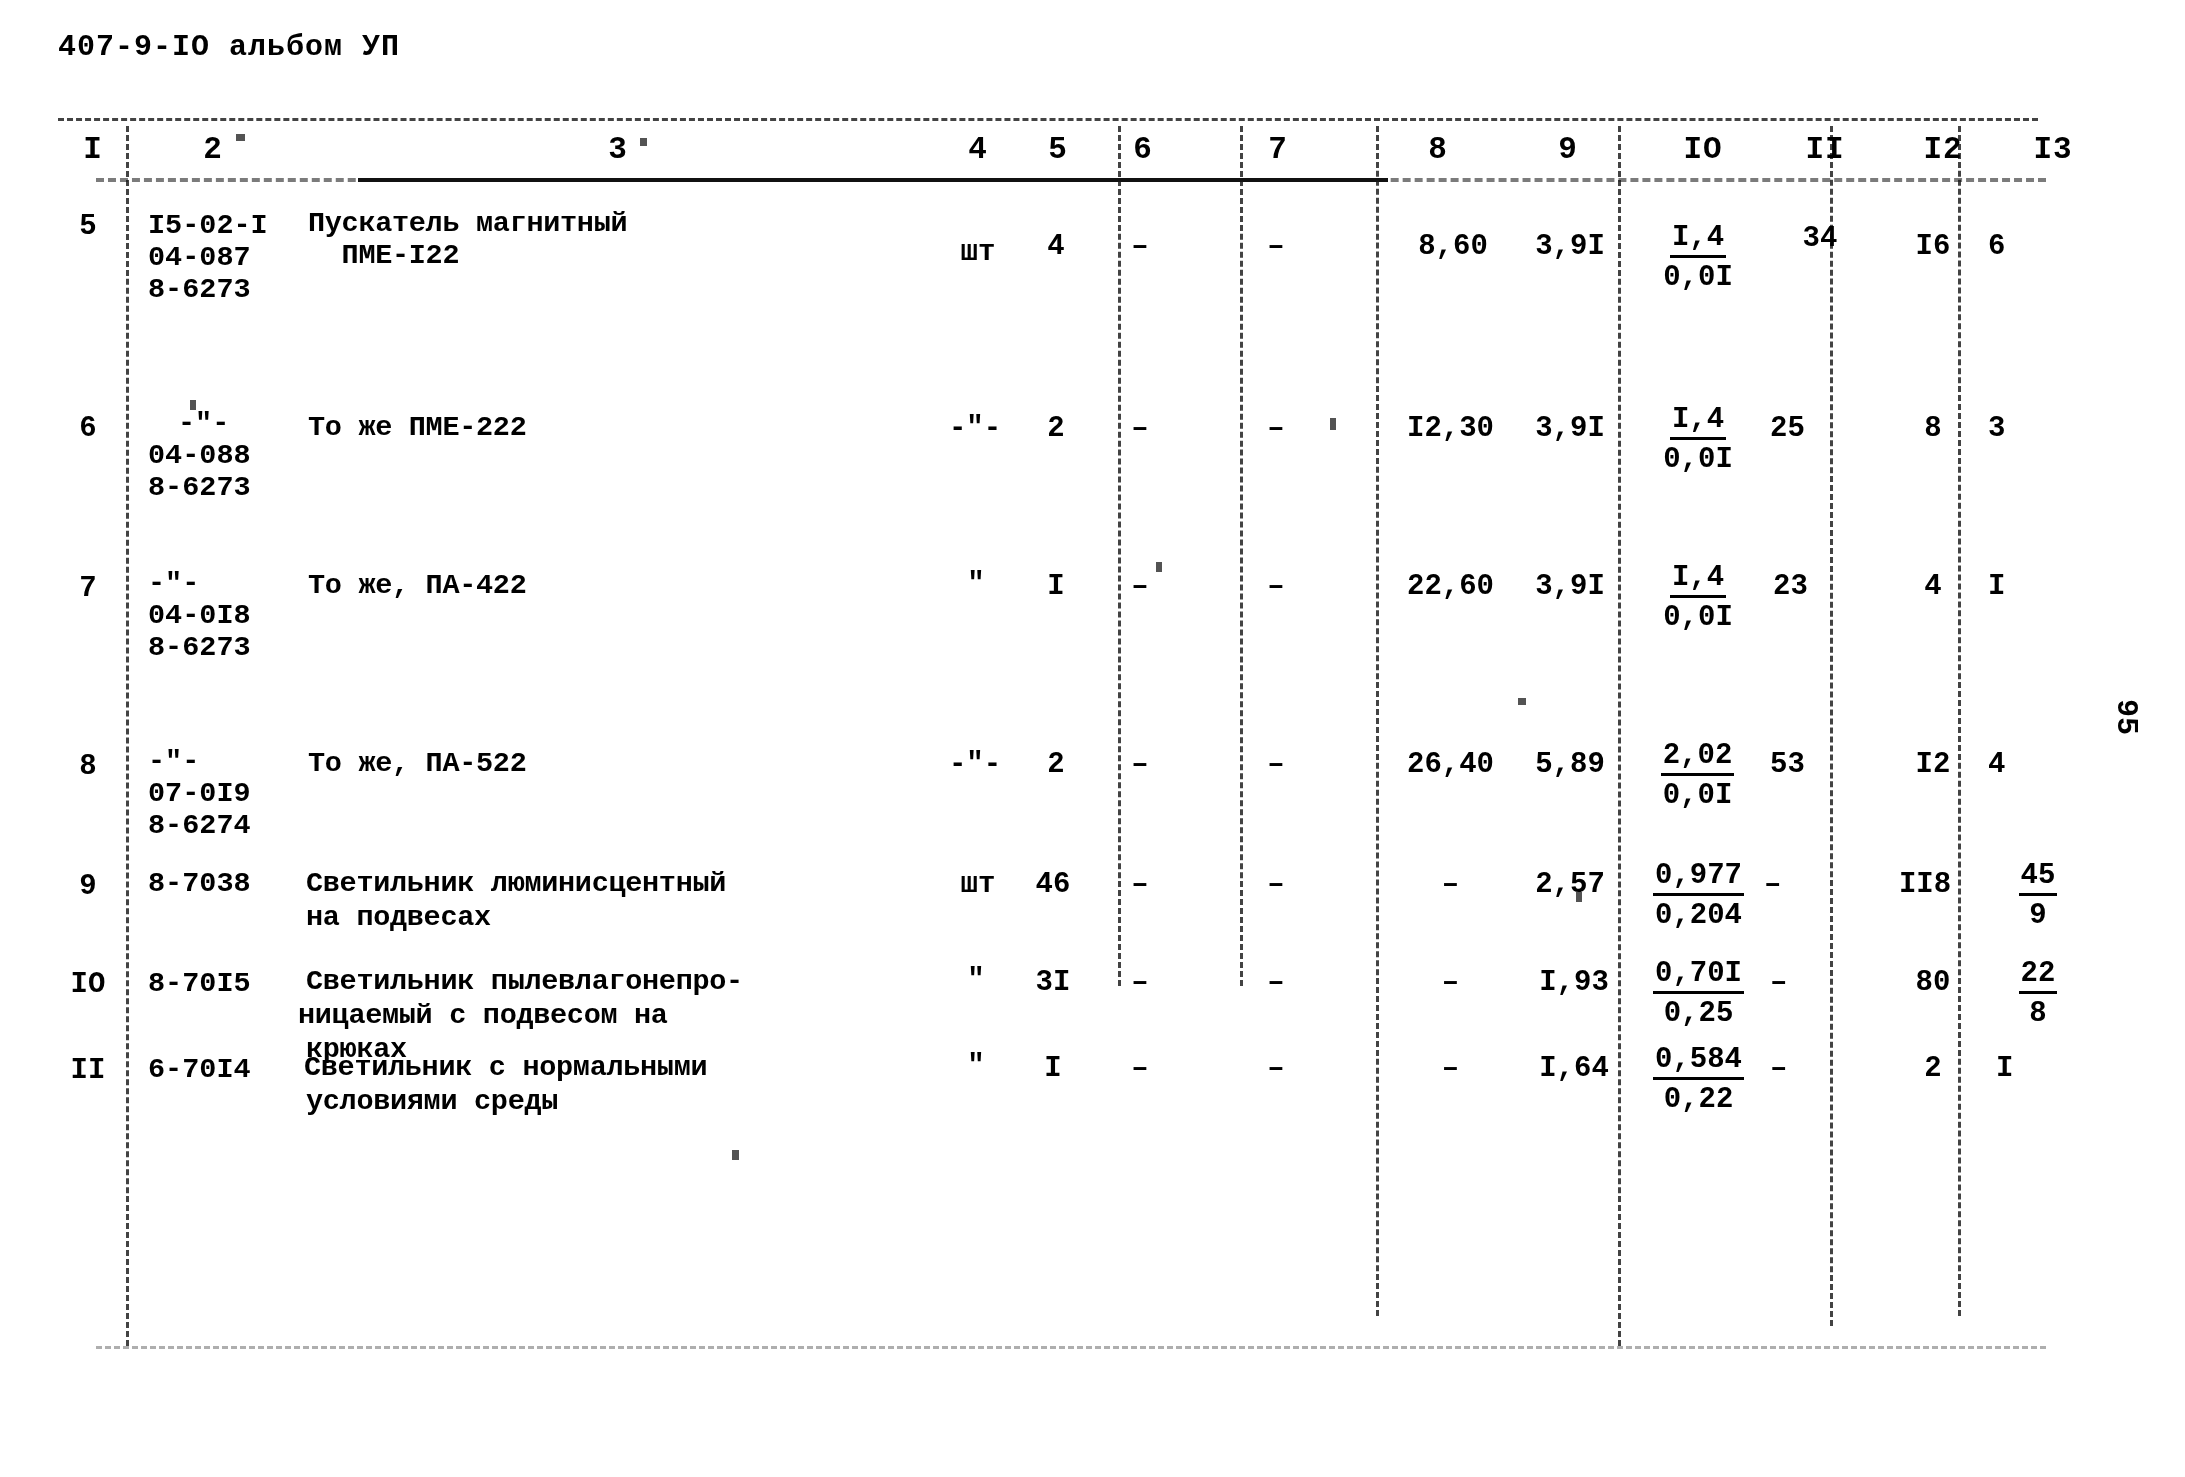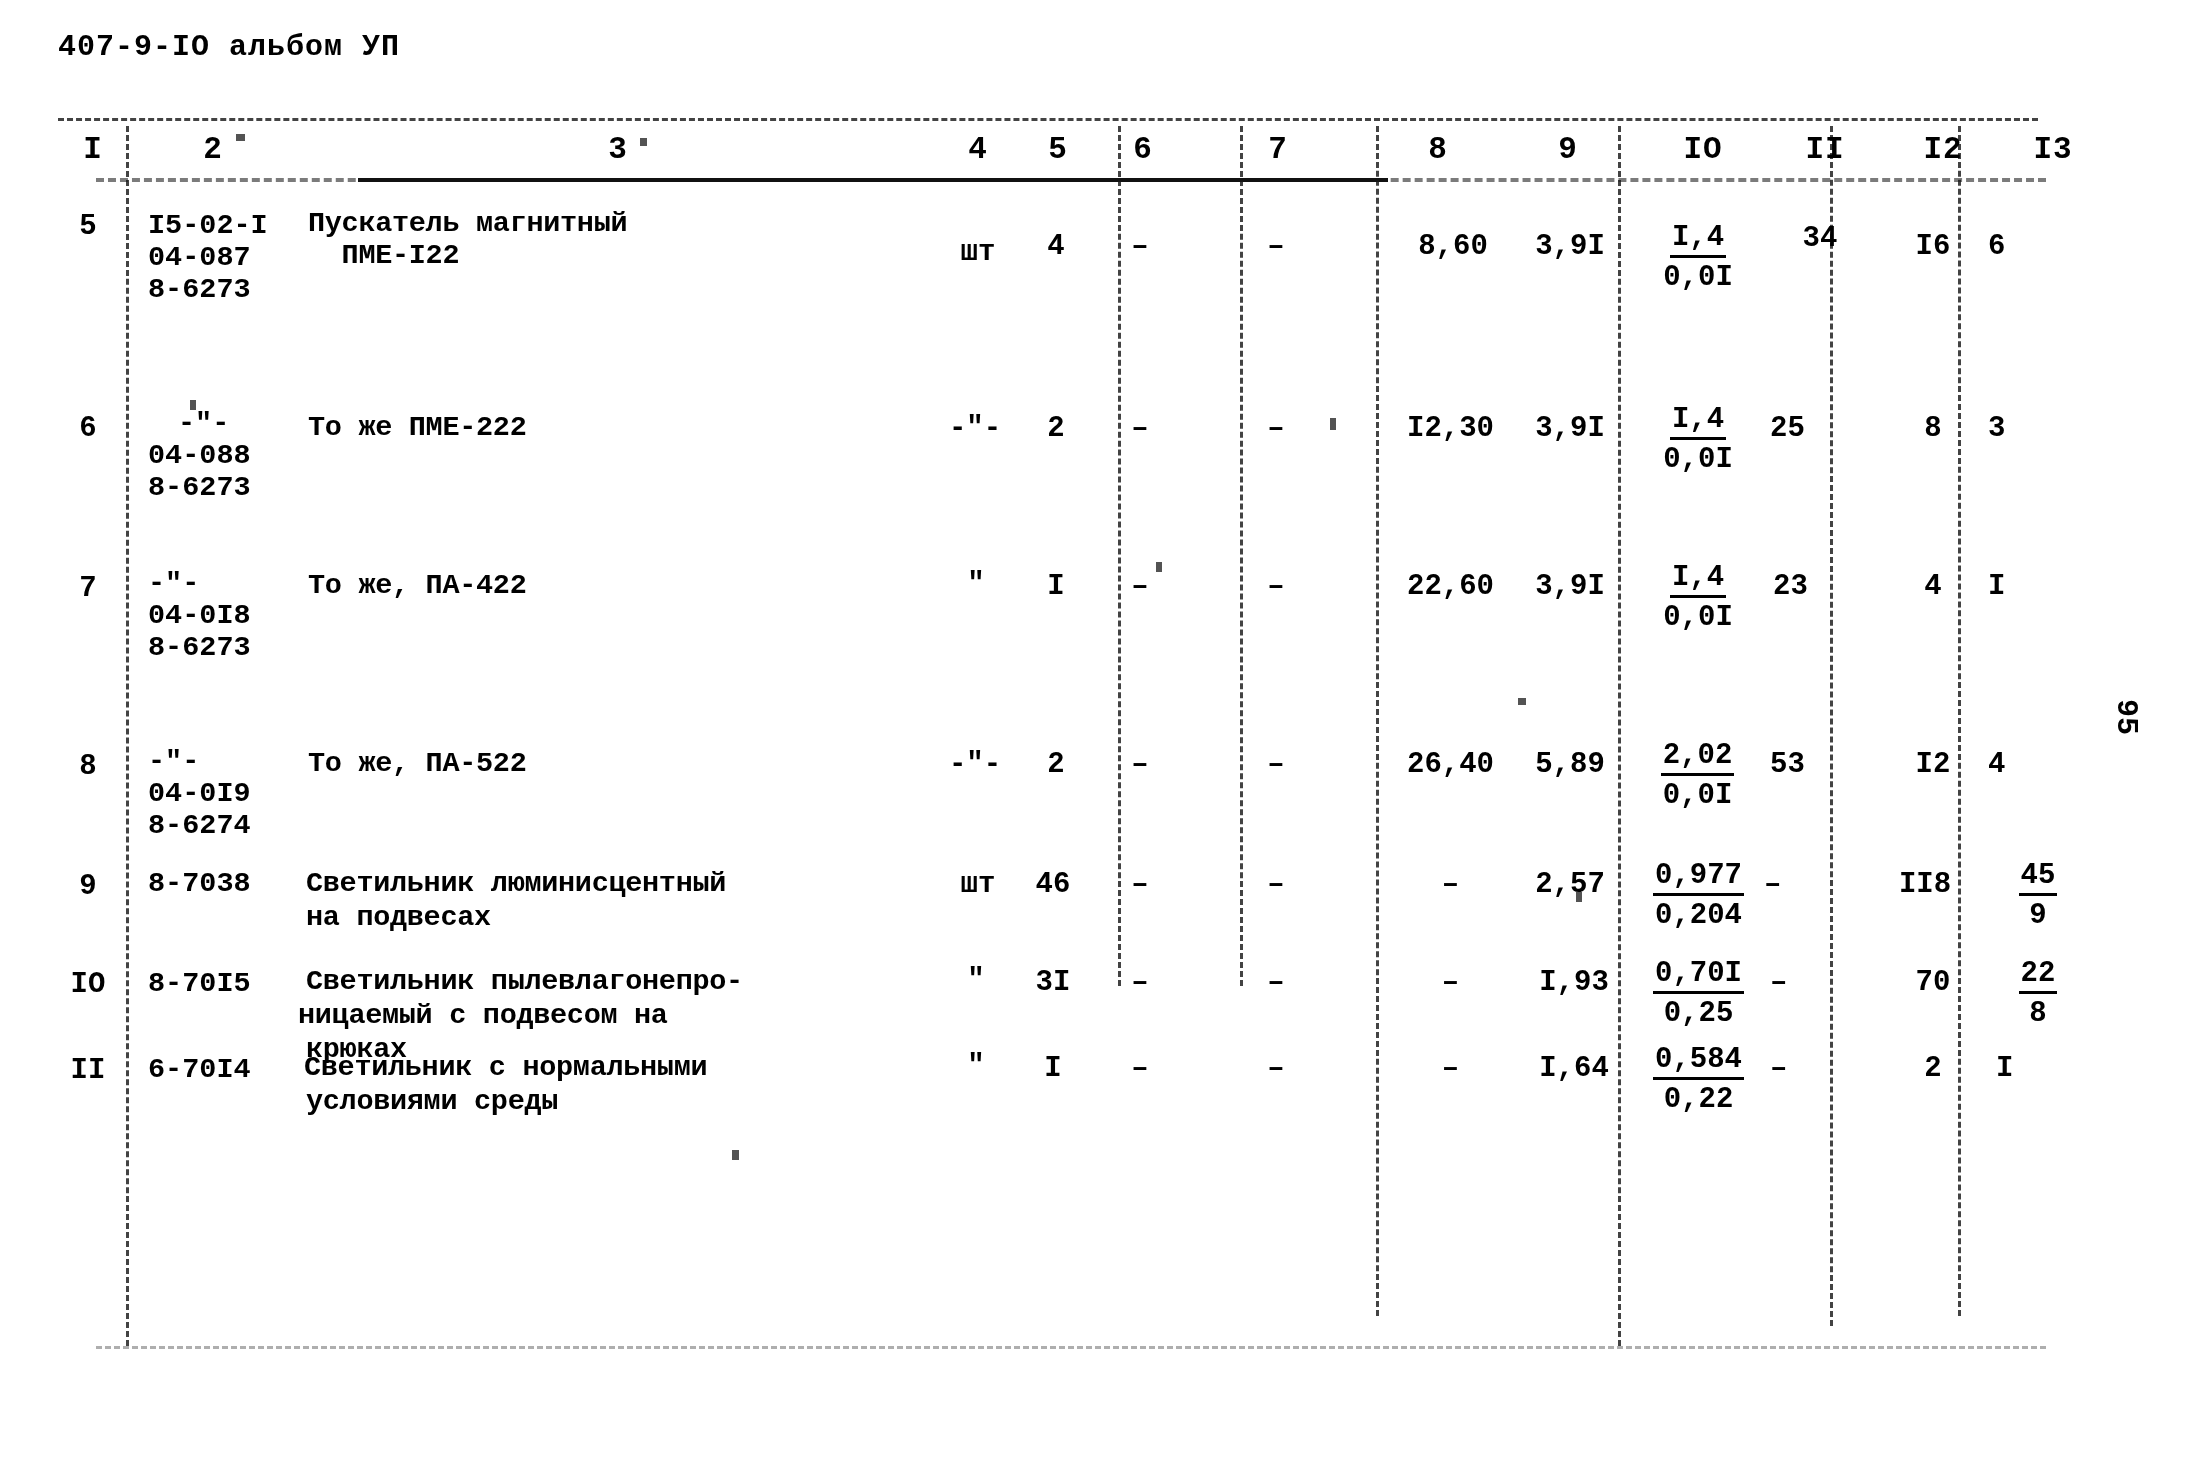--- a/index.html
+++ b/index.html
@@ -197,21 +197,21 @@
       <span class="bot">0,0I</span>
     </div>
     <div class="cell num" style="left:1715px;top:458px;width:100px;text-align:left;">23</div>
     <div class="cell num" style="left:1820px;top:458px;width:110px;">4</div>
     <div class="cell num" style="left:1930px;top:458px;width:110px;text-align:left;">I</div>
   </div>
 
   <div>
     <div class="cell num" style="left:0px;top:638px;width:60px;">8</div>
     <div class="cell code" style="left:90px;top:634px;">-"-</div>
-    <div class="cell code" style="left:90px;top:666px;">04-0I9</div>
+    <div class="cell code" style="left:90px;top:666px;">07-0I9</div>
     <div class="cell code" style="left:90px;top:698px;">8-6274</div>
     <div class="cell desc" style="left:250px;top:636px;">То же, ПА-522</div>
     <div class="cell num" style="left:872px;top:636px;width:90px;">-"-</div>
     <div class="cell num" style="left:958px;top:636px;width:80px;">2</div>
     <div class="cell num" style="left:1042px;top:636px;width:80px;">–</div>
     <div class="cell num" style="left:1178px;top:636px;width:80px;">–</div>
     <div class="cell num" style="left:1325px;top:636px;width:135px;">26,40</div>
     <div class="cell num" style="left:1452px;top:636px;width:120px;">5,89</div>
     <div class="frac" style="left:1572px;top:630px;width:135px;">
       <span class="top">2,02</span>
@@ -255,21 +255,21 @@
     <div class="cell num" style="left:950px;top:854px;width:90px;">3I</div>
     <div class="cell num" style="left:1042px;top:854px;width:80px;">–</div>
     <div class="cell num" style="left:1178px;top:854px;width:80px;">–</div>
     <div class="cell num" style="left:1325px;top:854px;width:135px;">–</div>
     <div class="cell num" style="left:1456px;top:854px;width:120px;">I,93</div>
     <div class="frac" style="left:1568px;top:848px;width:145px;">
       <span class="top">0,70I</span>
       <span class="bot">0,25</span>
     </div>
     <div class="cell num" style="left:1712px;top:854px;width:70px;text-align:left;">–</div>
-    <div class="cell num" style="left:1820px;top:854px;width:110px;">70</div>
+    <div class="cell num" style="left:1820px;top:854px;width:110px;">80</div>
     <div class="frac" style="left:1940px;top:848px;width:80px;">
       <span class="top">22</span>
       <span class="bot">8</span>
     </div>
   </div>
 
   <div>
     <div class="cell num" style="left:-6px;top:942px;width:72px;">II</div>
     <div class="cell code" style="left:90px;top:942px;">6-70I4</div>
     <div class="cell desc" style="left:246px;top:940px;">Светильник с нормальными</div>

